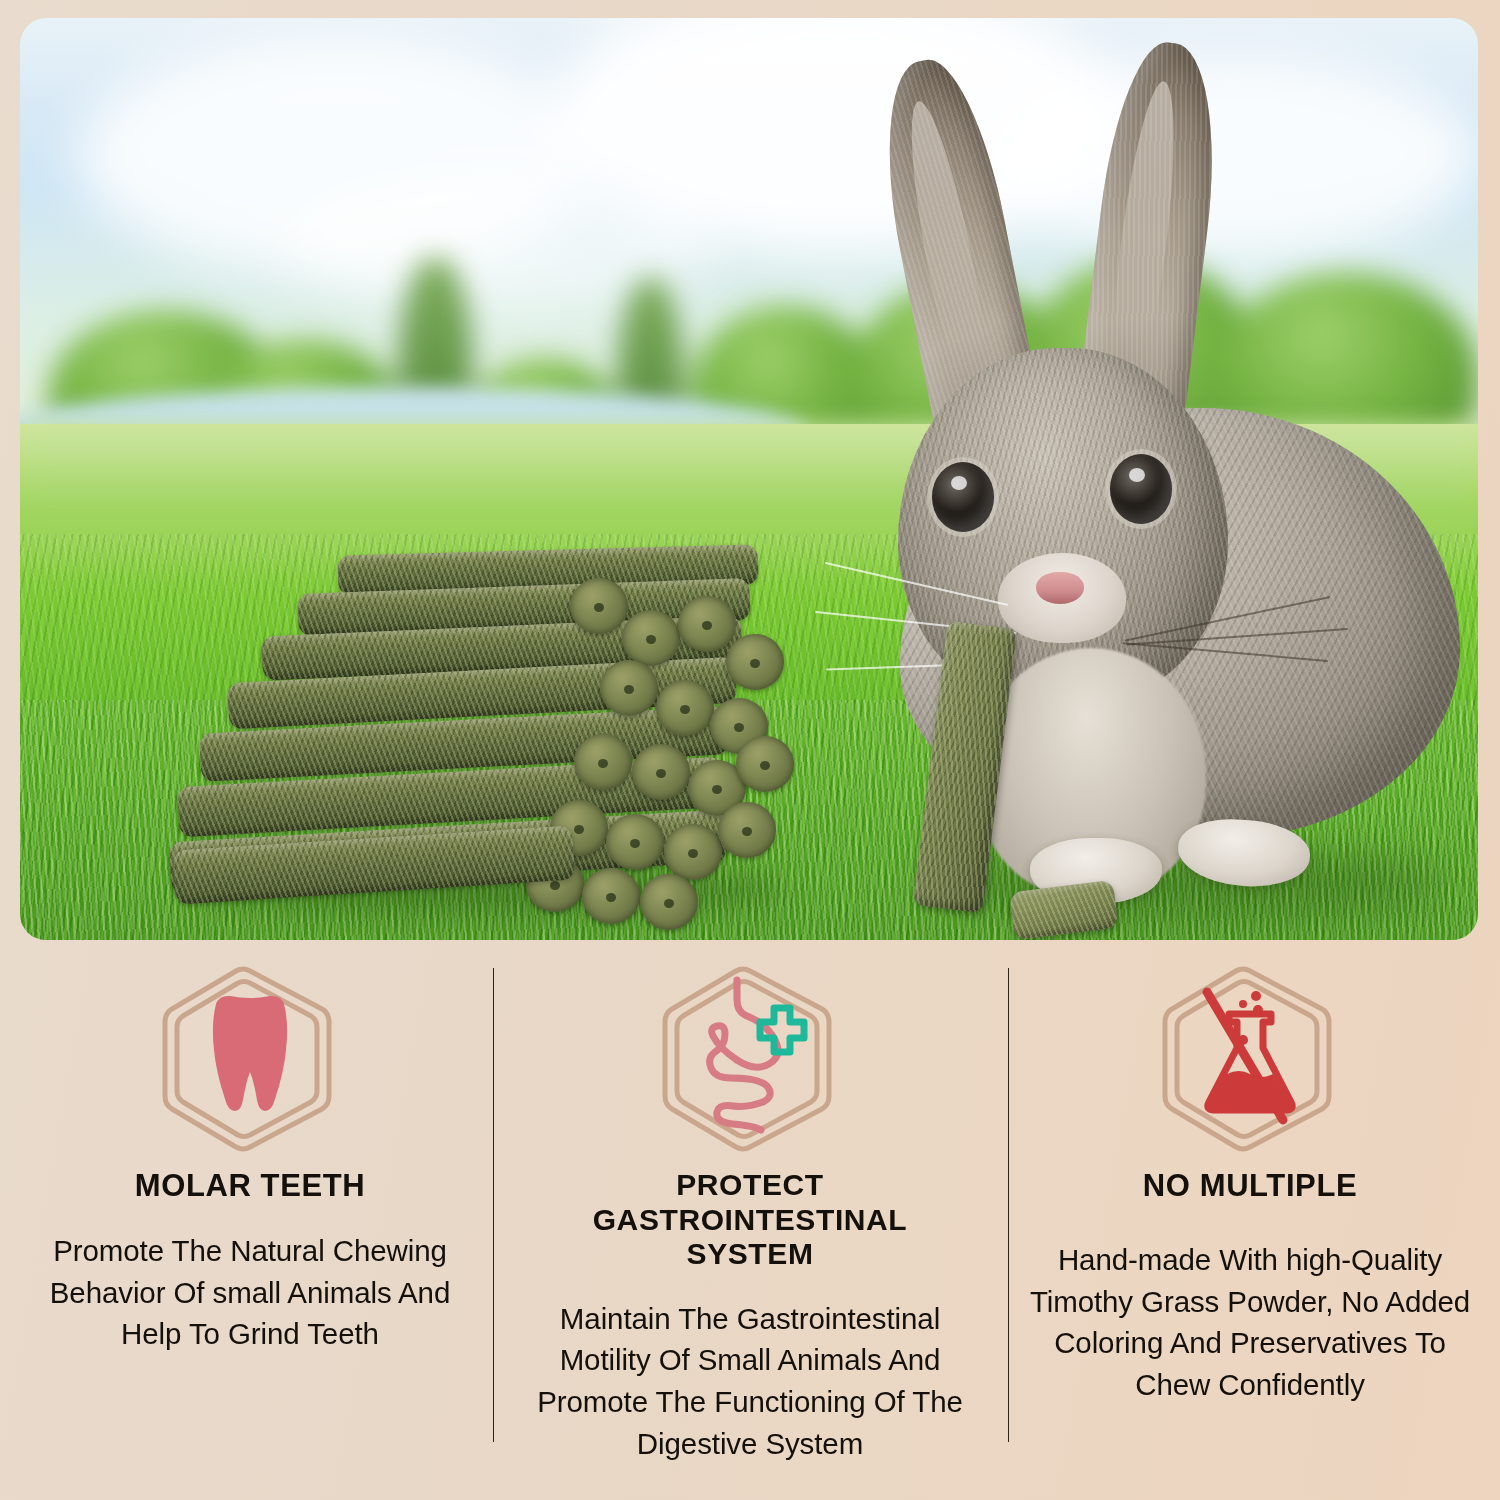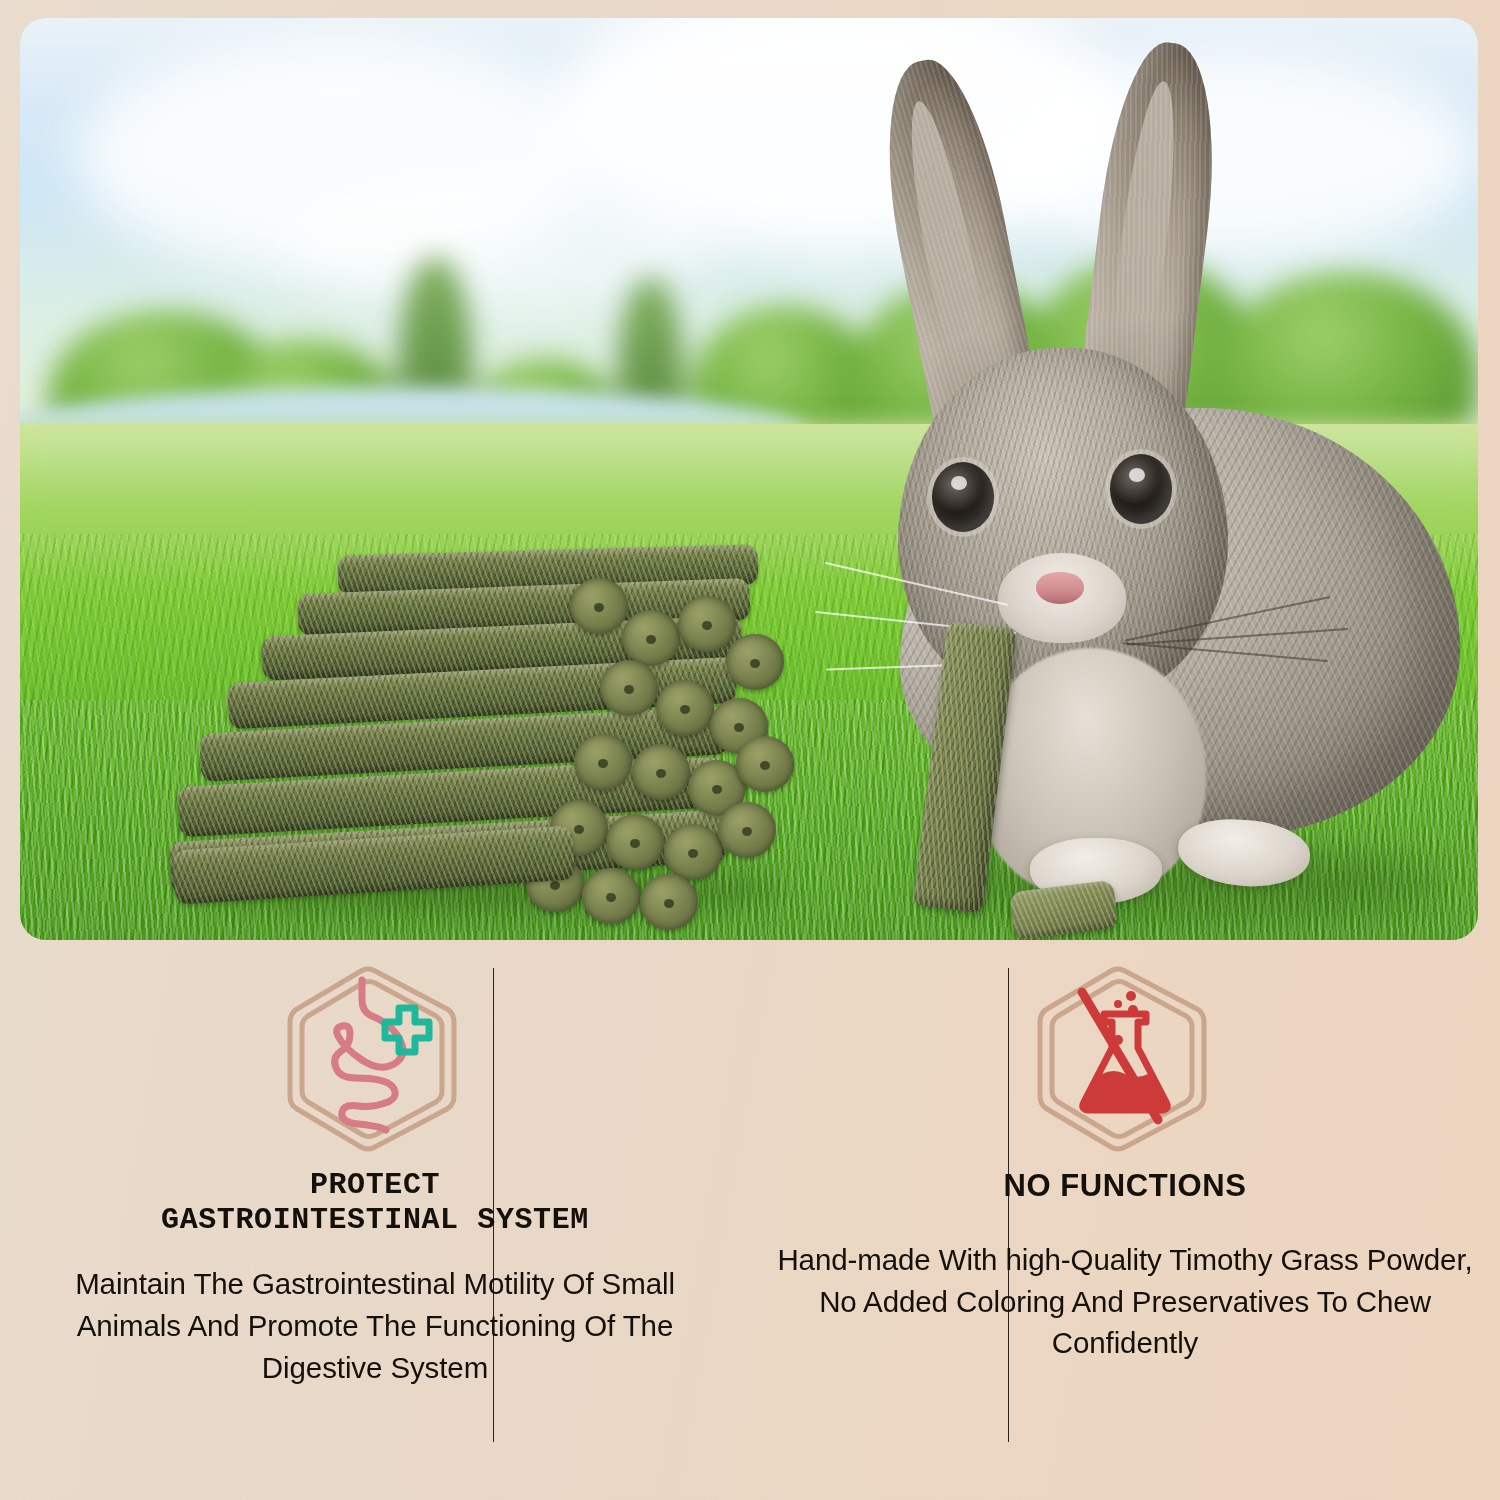--- a/index.html
+++ b/index.html
@@ -243,21 +243,21 @@
   }
   .div1{ left:493px; }
   .div2{ left:1008px; }
 
   .hexicon{ width:182px; height:190px; position:relative; margin-bottom:8px; }
   .feature-title{
     font-weight:bold; font-size:31px; letter-spacing:.6px;
     color:#14100c; text-align:center; line-height:1.15;
     margin-top:6px;
   }
-  .feature-title.two-line{ font-size:30px;font-family:Liberation Mono, monospace; }
+  .feature-title.two-line{ font-size:30px; }
   .feature-body{
     font-size:29.5px; line-height:1.42; color:#14100c;
     text-align:center; margin-top:26px; letter-spacing:-.1px;
   }
   .f2 .feature-body{ }
   .f3 .feature-body{ margin-top:35px; }
 </style>
 </head>
 <body>
 
@@ -357,20 +357,31 @@
     <div class="paw paw-r"></div>
     <div class="ground-stick"></div>
   </div>
 </div>
 
 <div class="features">
 
   <div class="divider div1"></div>
   <div class="divider div2"></div>
 
+  <div class="feature f1">
+    <div class="hexicon">
+      <svg viewBox="0 0 182 190" width="182" height="190">
+        <path d="M91 7 L163 45 Q170 49 170 58 L170 132 Q170 141 163 145 L91 183 Q84 187 77 183 L13 145 Q6 141 6 132 L6 58 Q6 49 13 45 L77 7 Q84 3 91 7 Z" fill="none" stroke="#c9a68c" stroke-width="5" stroke-linejoin="round"></path>
+        <path d="M91 19 L152 52 Q158 56 158 63 L158 127 Q158 134 152 138 L91 171 Q85 174 79 171 L24 138 Q18 134 18 127 L18 63 Q18 56 24 52 L79 19 Q85 16 91 19 Z" fill="none" stroke="#c9a68c" stroke-width="5" stroke-linejoin="round"></path>
+        <path d="M57 40 Q60 31 71 32 Q81 34 91 34 Q101 34 111 32 Q122 31 125 40 Q130 60 127 86 Q125 108 116 135 Q113 147 106 147 Q100 147 98 136 Q95 118 91 108 Q87 118 84 136 Q82 147 76 147 Q69 147 66 135 Q57 108 55 86 Q52 60 57 40 Z" fill="#d96b77"></path>
+      </svg>
+    </div>
+    <div class="feature-title">MOLAR TEETH</div>
+    <div class="feature-body">Promote The Natural Chewing Behavior Of small Animals And Help To Grind Teeth</div>
+  </div>
 
   <div class="feature f2">
     <div class="hexicon">
       <svg viewBox="0 0 182 190" width="182" height="190">
         <path d="M91 7 L163 45 Q170 49 170 58 L170 132 Q170 141 163 145 L91 183 Q84 187 77 183 L13 145 Q6 141 6 132 L6 58 Q6 49 13 45 L77 7 Q84 3 91 7 Z" fill="none" stroke="#c9a68c" stroke-width="5" stroke-linejoin="round"></path>
         <path d="M91 19 L152 52 Q158 56 158 63 L158 127 Q158 134 152 138 L91 171 Q85 174 79 171 L24 138 Q18 134 18 127 L18 63 Q18 56 24 52 L79 19 Q85 16 91 19 Z" fill="none" stroke="#c9a68c" stroke-width="5" stroke-linejoin="round"></path>
         <path d="M78 16 L78 36 Q78 48 88 52 Q108 60 116 76 Q124 92 110 100 Q96 108 78 96" fill="none" stroke="#d77b85" stroke-width="7" stroke-linecap="round" stroke-linejoin="round"></path>
         <path d="M78 96 Q60 84 54 72 Q50 64 58 62 Q66 60 66 70 Q66 82 56 88 Q48 94 52 104 Q56 114 72 114 Q100 114 108 122 Q116 132 104 138 Q88 144 74 142 Q60 140 58 148 Q56 158 74 160 Q96 162 102 166" fill="none" stroke="#d77b85" stroke-width="7" stroke-linecap="round" stroke-linejoin="round"></path>
         <path d="M115 44 L131 44 L131 58 L145 58 L145 74 L131 74 L131 88 L115 88 L115 74 L101 74 L101 58 L115 58 Z" fill="none" stroke="#1fb89a" stroke-width="7" stroke-linejoin="round"></path>
       </svg>
@@ -389,16 +400,16 @@
         <path d="M91 19 L152 52 Q158 56 158 63 L158 127 Q158 134 152 138 L91 171 Q85 174 79 171 L24 138 Q18 134 18 127 L18 63 Q18 56 24 52 L79 19 Q85 16 91 19 Z" fill="none" stroke="#c9a68c" stroke-width="5" stroke-linejoin="round"></path>
         <path d="M70 50 L112 50 L112 58 L104 58 L104 84 L132 138 Q136 146 127 146 L55 146 Q46 146 50 138 L78 84 L78 58 L70 58 Z" fill="none" stroke="#cc3a3a" stroke-width="7" stroke-linejoin="round"></path>
         <path d="M68 110 Q80 104 91 110 Q102 116 114 110 L130 140 Q133 146 126 146 L56 146 Q49 146 52 140 Z" fill="#cc3a3a"></path>
         <circle cx="97" cy="32" r="5" fill="#cc3a3a"></circle>
         <circle cx="84" cy="40" r="4" fill="#cc3a3a"></circle>
         <circle cx="99" cy="46" r="5" fill="#cc3a3a"></circle>
         <circle cx="84" cy="76" r="5" fill="#cc3a3a"></circle>
         <path d="M48 28 L124 156" stroke="#cc3a3a" stroke-width="9" stroke-linecap="round"></path>
       </svg>
     </div>
-    <div class="feature-title">NO FUNCTIONS</div>
+    <div class="feature-title">NO MULTIPLE</div>
     <div class="feature-body">Hand-made With high-Quality Timothy Grass Powder, No Added Coloring And Preservatives To Chew Confidently</div>
   </div>
 </div>
 
 </body></html>

